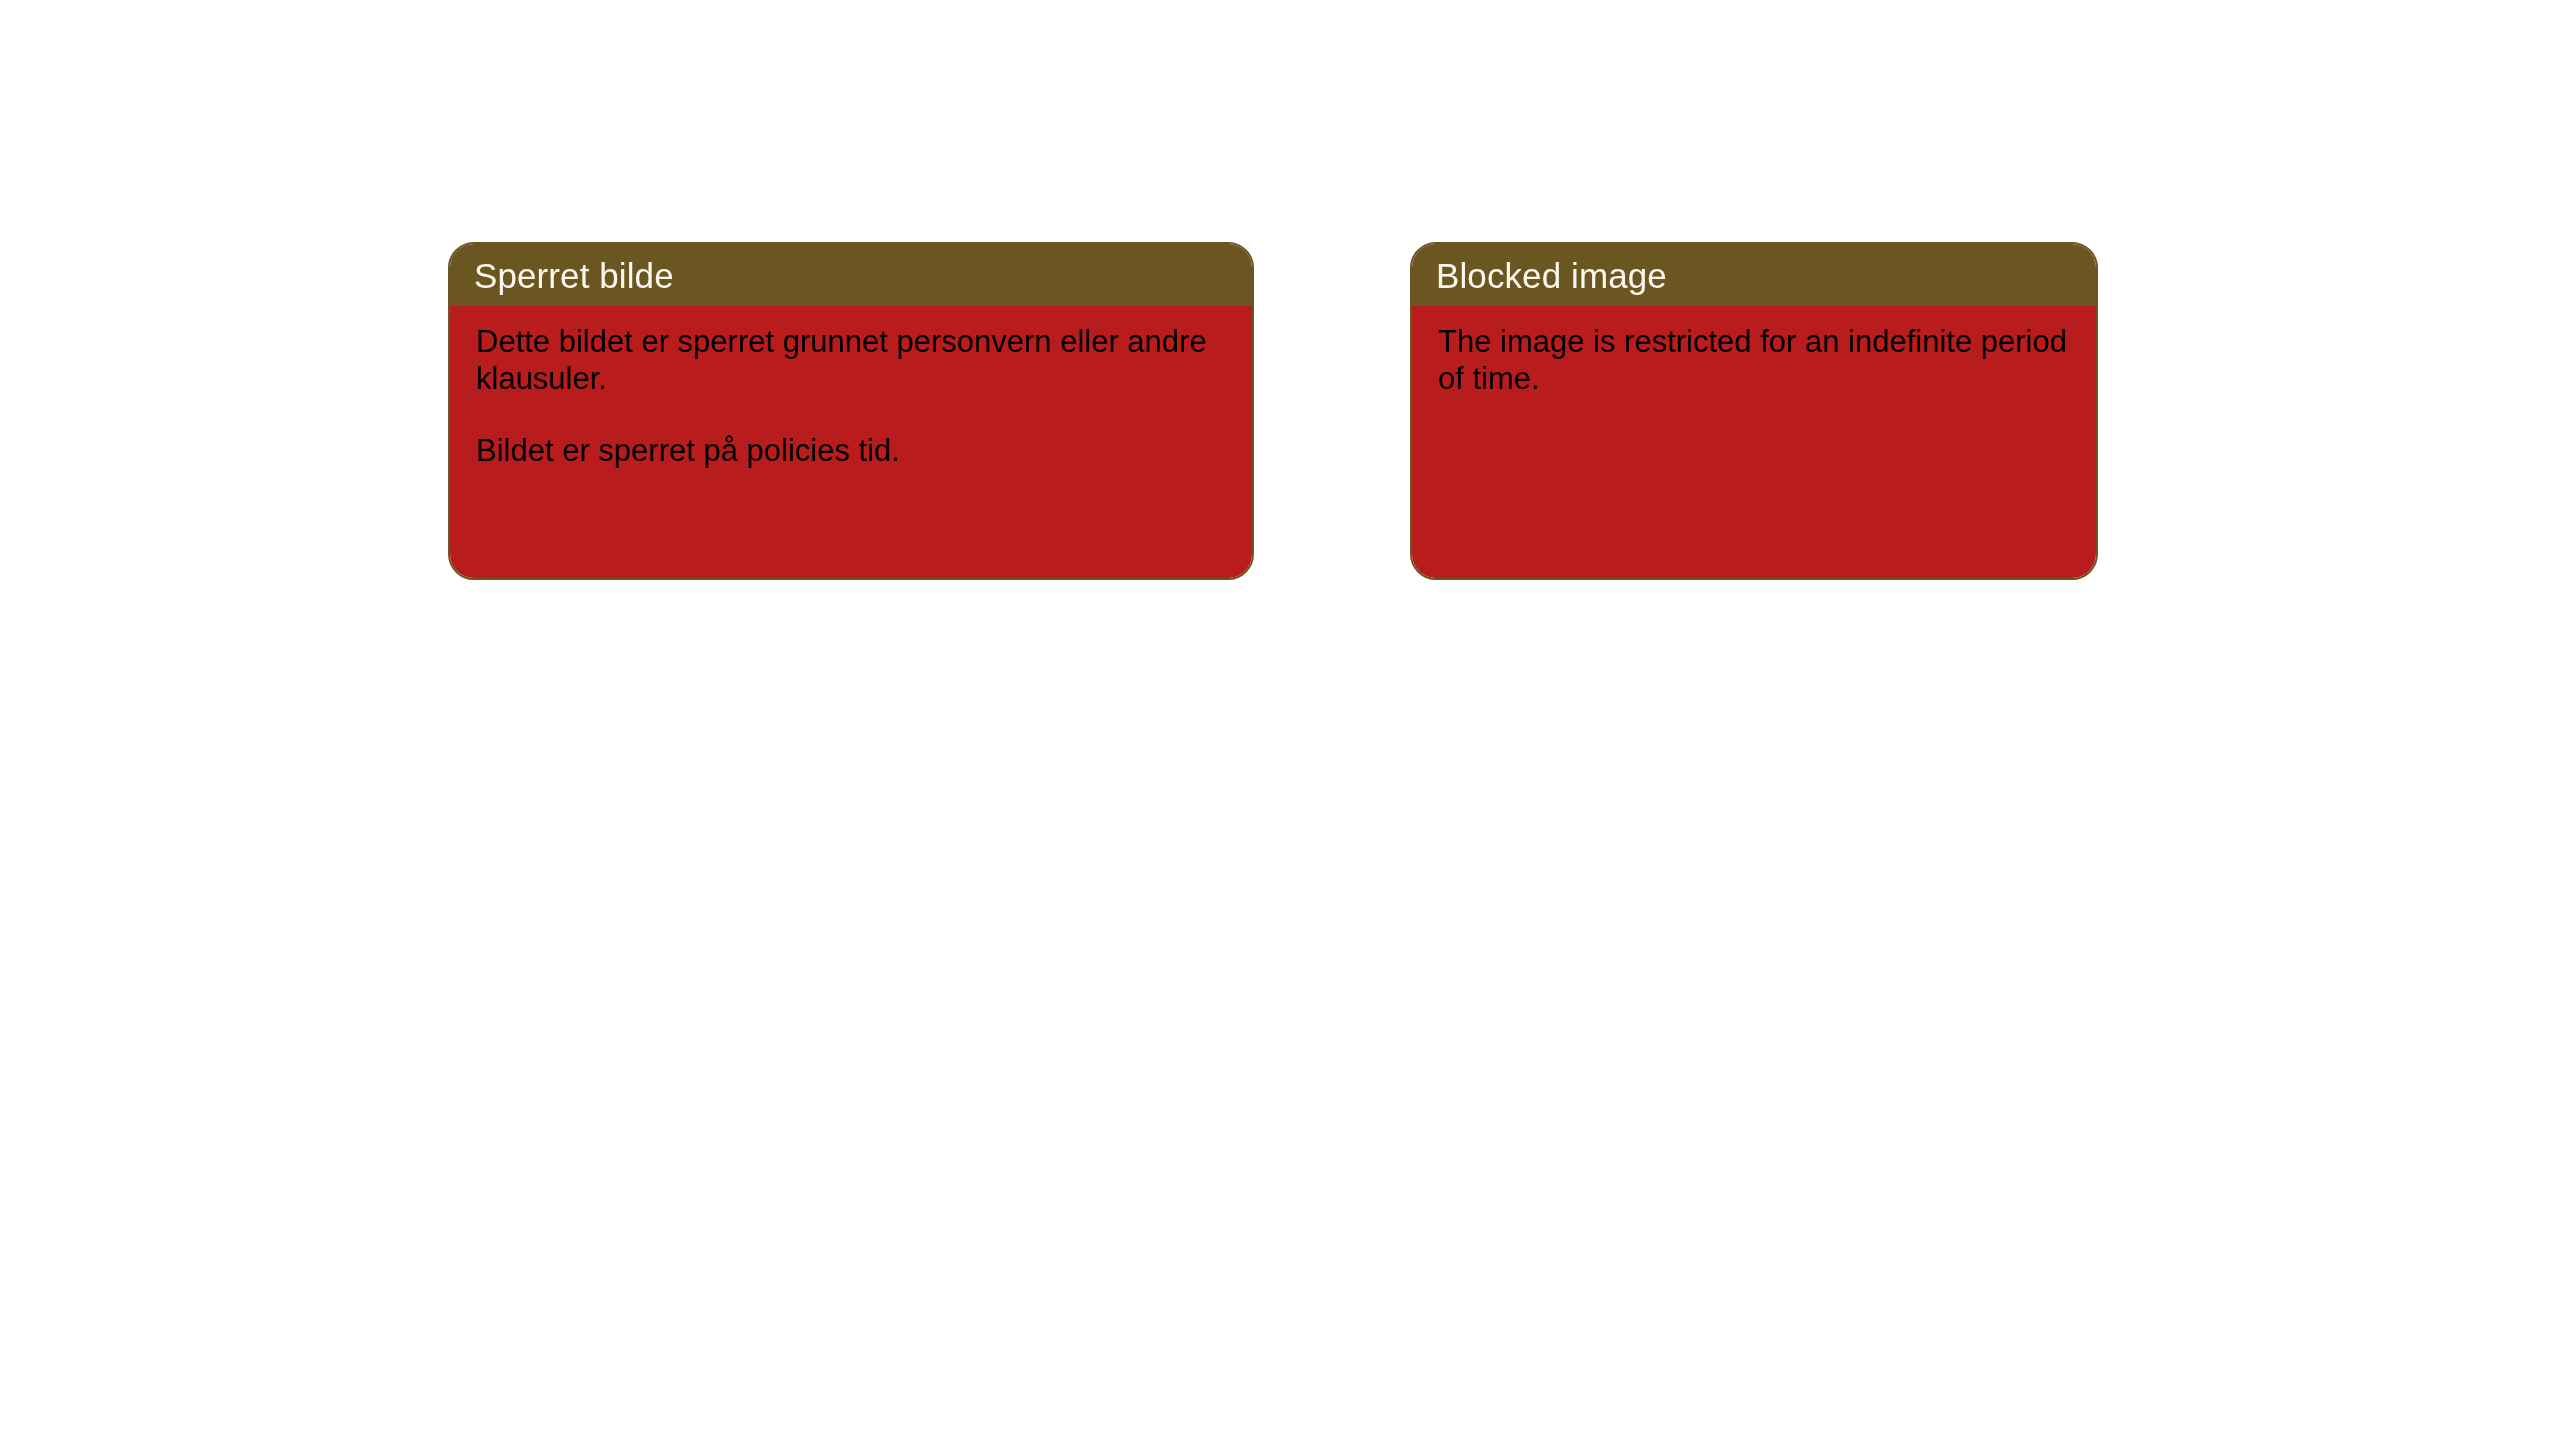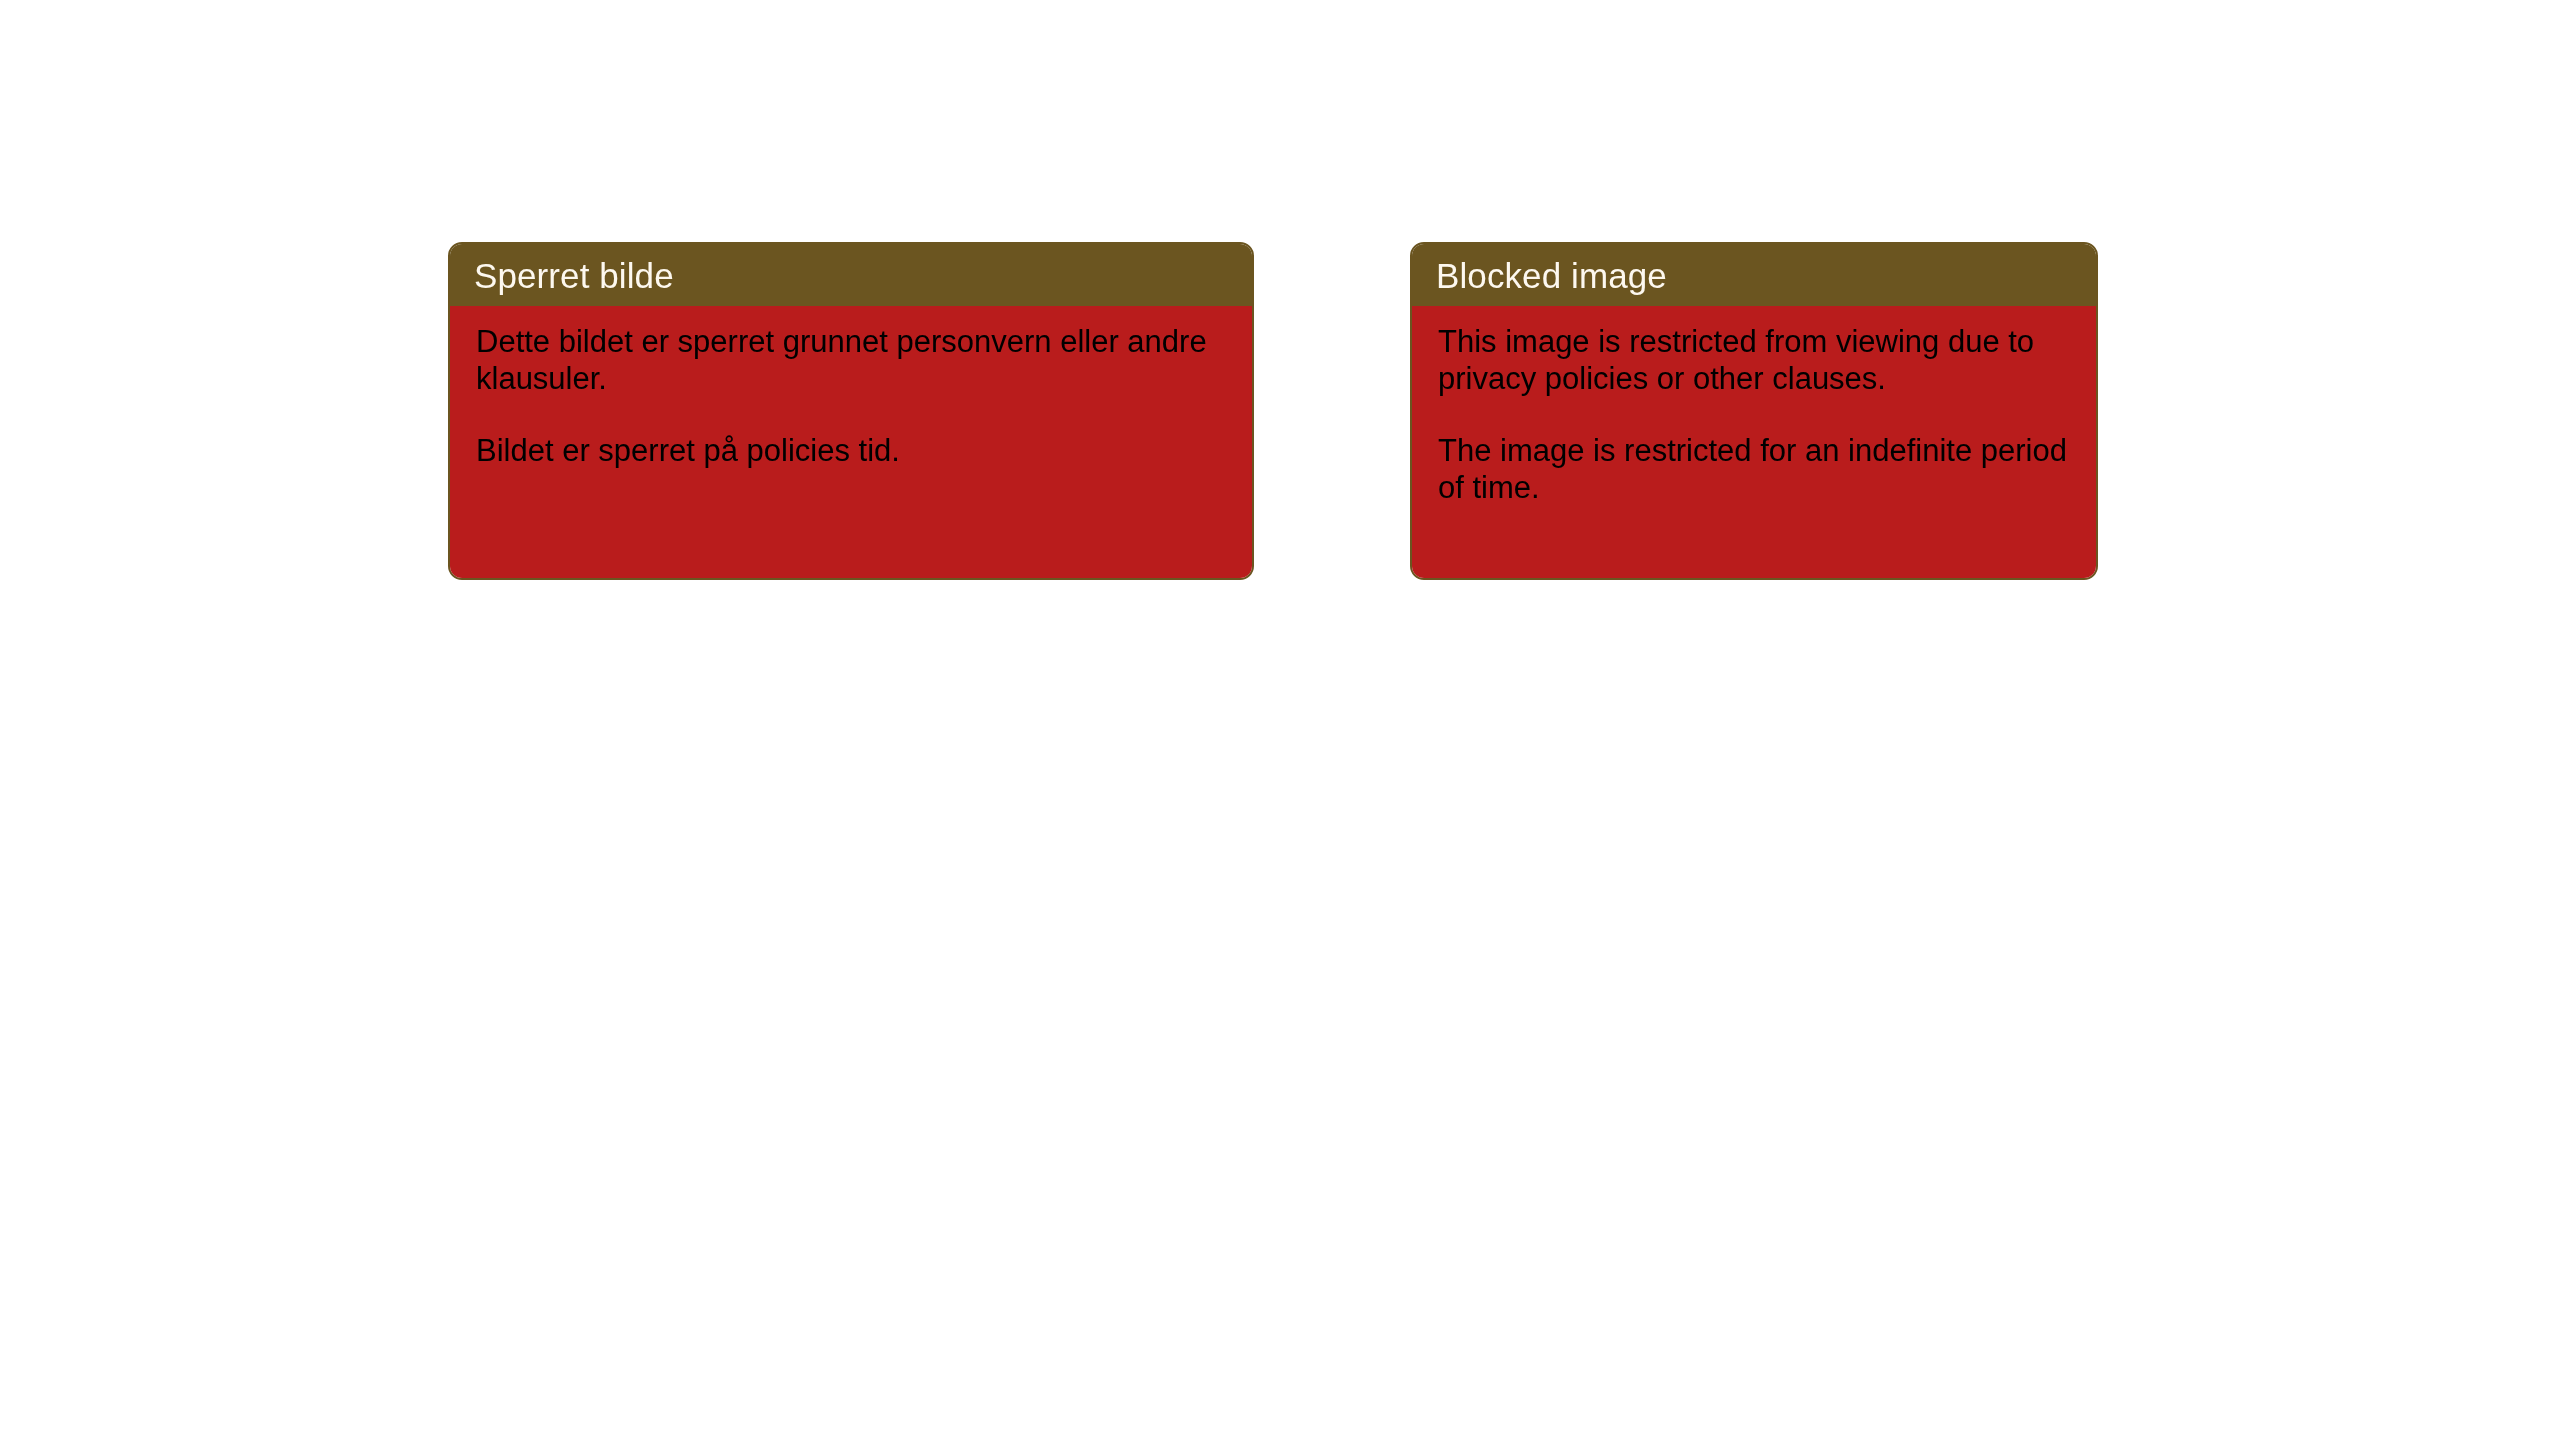--- a/index.html
+++ b/index.html
@@ -17,21 +17,21 @@
   #stage {
     position: relative;
     width: 2560px;
     height: 1440px;
     background: #ffffff;
   }
 
   .notice-card {
     position: absolute;
     box-sizing: border-box;
-    border-radius: 14px;
+    border-radius: 26px;
     background: #ffffff;
     border: 2px solid #6b5520;
     overflow: hidden;
     display: flex;
     flex-direction: column;
   }
 
   .notice-card.card-left {
     left: 448px;
     top: 242px;
@@ -98,18 +98,17 @@
       <p class="body-paragraph">Dette bildet er sperret grunnet personvern eller andre klausuler.</p>
       <p class="body-paragraph">Bildet er sperret på policies tid.</p>
     </div>
   </section>
 
   <section class="notice-card card-right">
     <div class="card-header">
       <h2 class="card-title">Blocked image</h2>
     </div>
     <div class="card-body">
-      <p class="body-paragraph">This image is restricted from viewing due to privacy policies or other clauses.</p>
       <p class="body-paragraph">The image is restricted for an indefinite period of time.</p>
     </div>
   </section>
 
 </div>
 
 </body></html>

